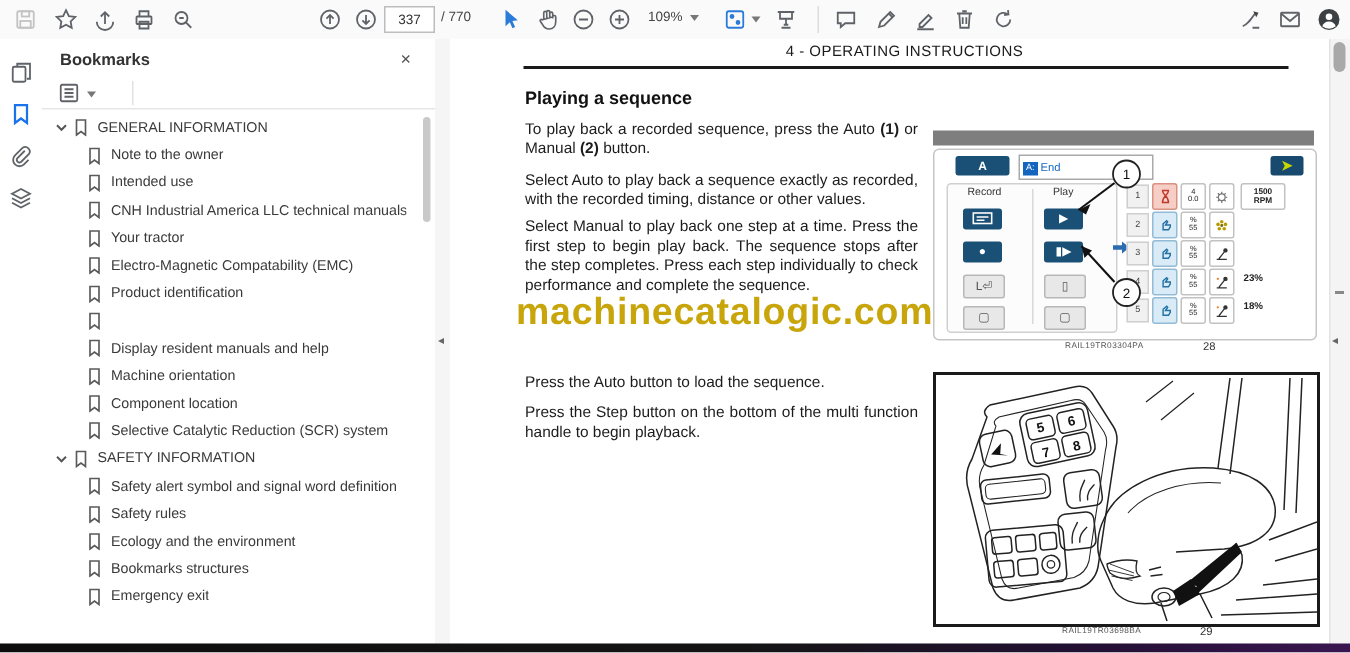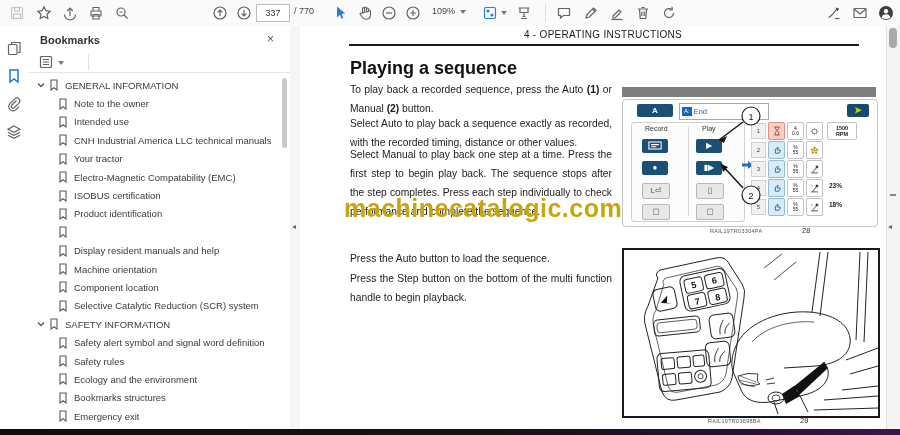--- a/index.html
+++ b/index.html
@@ -45,22 +45,22 @@
   #gutter-handle{left:292px;top:222px;font-size:8px;color:#666;}
   #scroll-r{left:886px;top:26px;width:14px;height:403px;background:#f4f4f4;border-left:1px solid #e3e3e3;}
   #scroll-thumb{left:889px;top:28px;width:8px;height:20px;background:#a9a9a9;border-radius:4px;}
   #scroll-dash{left:890px;top:194px;width:6px;height:2px;background:#888;}
   #right-handle{left:888px;top:222px;font-size:8px;color:#666;}
 
   
   #page{left:300px;top:26px;width:586px;height:403px;background:#fff;}
   #doc-header{left:45px;top:3px;width:516px;text-align:center;font-size:10px;color:#1a1a1a;letter-spacing:.3px;}
   #doc-rule{left:49px;top:18px;width:510px;height:2px;background:#1a1a1a;}
-  #doc-heading{left:50px;top:32px;font-size:18px;font-weight:bold;color:#111;}
-  .para{position:absolute;left:50px;width:262px;font-size:10.3px;line-height:19px;color:#1c1c1c;text-align:justify;}
+  #doc-heading{left:50px;top:32px;font-size:12px;font-weight:bold;color:#111;}
+  .para{position:absolute;left:50px;width:262px;font-size:10.3px;line-height:13px;color:#1c1c1c;text-align:justify;}
   #para1{top:54px;}
   #para2{top:88px;}
   #para3{top:119px;}
   #para4{top:223px;}
   #para5{top:243px;}
   #watermark{left:44px;top:168px;font-size:25px;font-weight:bold;color:#c7a50b;letter-spacing:.5px;}
 
   
   #fig1-bar{left:322px;top:61px;width:254px;height:10px;background:#7e7e7e;}
   #fig1{left:322px;top:73px;width:254px;height:126px;background:#fff;border:1px solid #c5c5c5;border-radius:4px;}
@@ -342,29 +342,20 @@
   <div class="bm-row child">
 
     <span class="bm-glyph">
       <svg viewBox="0 0 10 12" fill="none" stroke="#5a5a5a" stroke-width="1.1">
             <path d="M2 1h6v10l-3-2.3L2 11z"></path>
           </svg>
     </span>
     <span class="bm-label">Electro-Magnetic Compatability (EMC)</span>
   </div>
 
-  <div class="bm-row child">
-
-    <span class="bm-glyph">
-      <svg viewBox="0 0 10 12" fill="none" stroke="#5a5a5a" stroke-width="1.1">
-            <path d="M2 1h6v10l-3-2.3L2 11z"></path>
-          </svg>
-    </span>
-    <span class="bm-label">ISOBUS certification</span>
-  </div>
 
   <div class="bm-row child">
 
     <span class="bm-glyph">
       <svg viewBox="0 0 10 12" fill="none" stroke="#5a5a5a" stroke-width="1.1">
             <path d="M2 1h6v10l-3-2.3L2 11z"></path>
           </svg>
     </span>
     <span class="bm-label">Product identification</span>
   </div>

